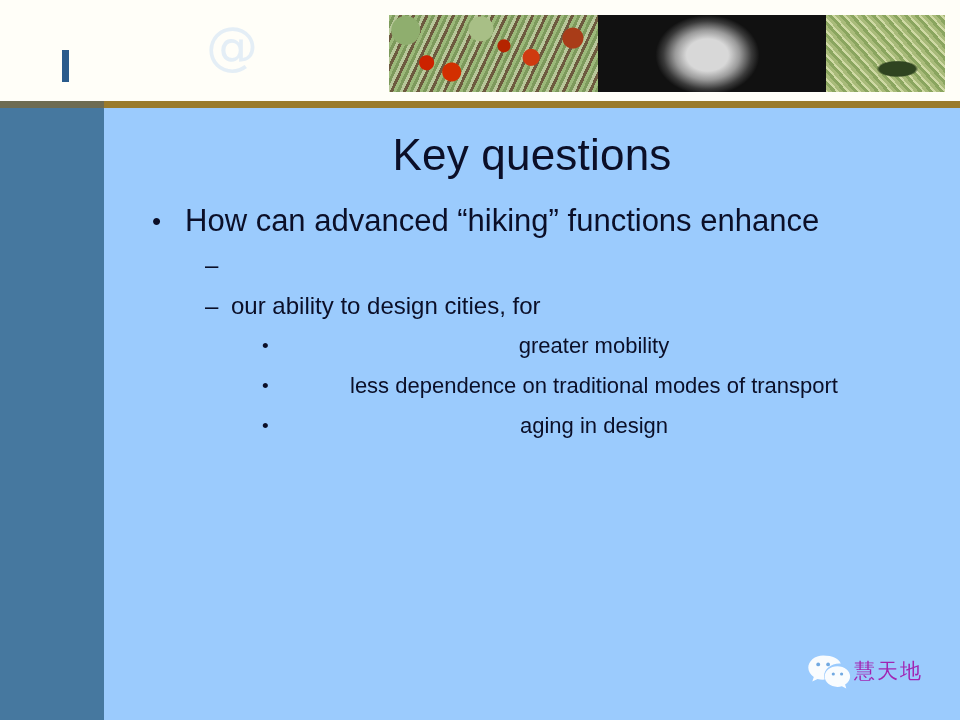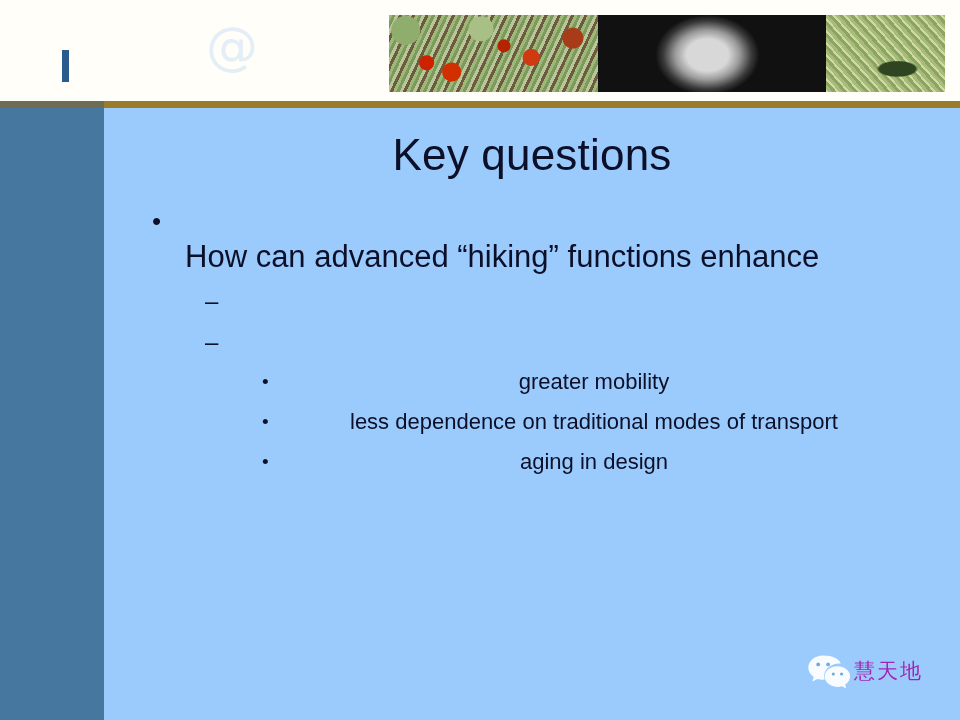--- a/index.html
+++ b/index.html
@@ -178,21 +178,21 @@
     display: flex;
     color: #0b0f28;
     font-family: "Liberation Sans", sans-serif;
   }
   .b1 {
     font-size: 31px;
     line-height: 42px;
     margin-bottom: 2px;
   }
   .b1 .mark { width: 33px; flex: 0 0 33px; font-size: 26px; }
-  .b1 .txt  { width: 640px; margin-top: 36px; }
+  .b1 .txt  { width: 640px; }
 
   .b2 {
     font-size: 24px;
     line-height: 41px;
     margin-left: 53px;
   }
   .b2 .mark { width: 26px; flex: 0 0 26px; }
   .b2 .txt  { width: 660px; }
 
   .b3 {
@@ -264,20 +264,21 @@
         <span class="mark">•</span>
         <span class="txt">How can advanced “hiking” functions enhance</span>
       </div>
 
       <div class="b2">
         <span class="mark">–</span>
       </div>
 
       <div class="b2">
         <span class="mark">–</span>
+        <span class="txt">our ability to design cities, for</span>
       </div>
 
       <div class="b3">
         <span class="mark">•</span>
         <span class="txt">greater mobility</span>
       </div>
 
       <div class="b3">
         <span class="mark">•</span>
         <span class="txt">less dependence on traditional modes of transport</span>

